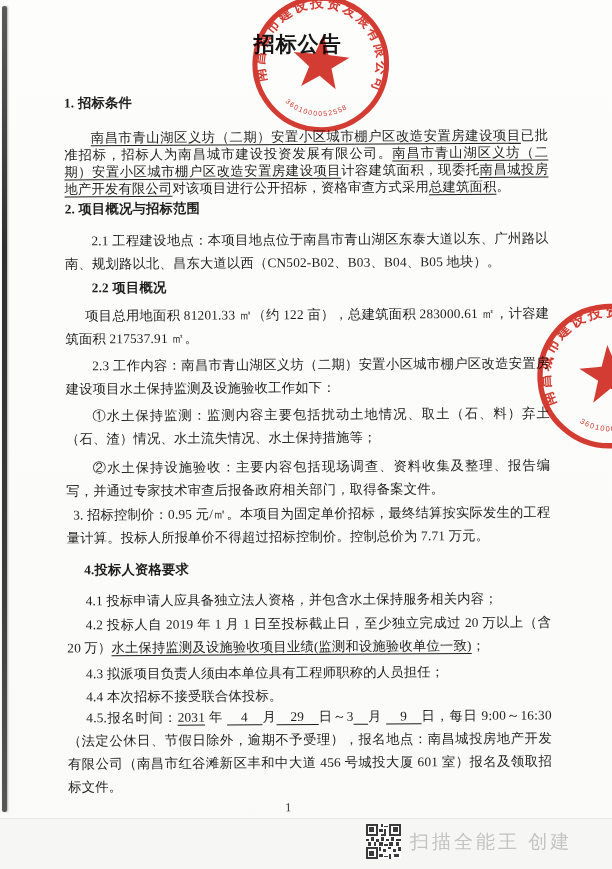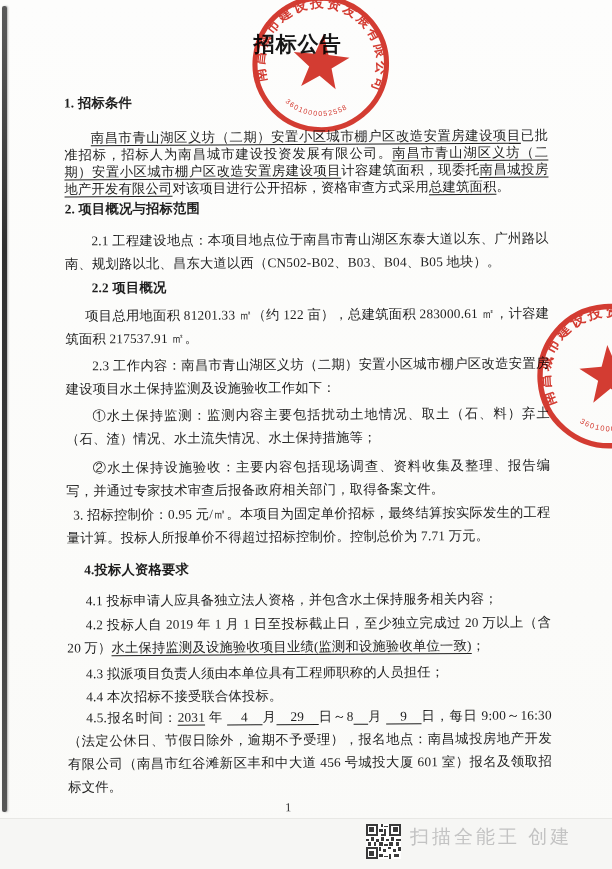--- a/index.html
+++ b/index.html
@@ -34,21 +34,21 @@
   .seal-num{font-size:6.3px;letter-spacing:1.1px;}
   .left-shadow{
     position:absolute;left:2px;top:6px;width:5px;height:806px;z-index:5;
     background:linear-gradient(180deg,#5a5a5a,#2f2f2f 30%,#3b3b3b 70%,#565656);
     box-shadow:1px 0 2px rgba(120,120,120,.55);border-radius:2px;
   }
   .bottom-strip{
     position:absolute;left:0;top:818px;width:612px;height:51px;z-index:2;
     background:#f6f6f4;border-top:1px solid #e8e8e5;border-bottom:3px solid #e3e3e0;
   }
-  .watermark{position:absolute;left:366px;top:824px;z-index:6;display:flex;}
+  .watermark{position:absolute;left:366px;top:824px;z-index:6;display:flex;align-items:center;}
   .qr{width:35px;height:35px;}
   .wm-text{
     margin-left:9px;font-family:"Liberation Sans","DejaVu Sans",sans-serif;
     font-size:19px;color:#c3c3c3;letter-spacing:3px;white-space:nowrap;
   }
 </style>
 </head>
 <body>
 
 <div class="page">
@@ -98,21 +98,21 @@
     <div class="blk hline ind13" style="top:559px">4.投标人资格要求</div>
 
     <div class="blk ind14" style="top:588px">4.1 投标申请人应具备独立法人资格，并包含水土保持服务相关内容；</div>
 
     <div class="blk ind14" style="top:612px"><span>4.2 投标人自 2019 年 1 月 1 日至投标截止日，至少独立完成过 20 万以上（含 20 万）</span><span class="u">水土保持监测及设施验收项目业绩(监测和设施验收单位一致)</span><span>；</span></div>
 
     <div class="blk ind14" style="top:661px">4.3 拟派项目负责人须由本单位具有工程师职称的人员担任；</div>
 
     <div class="blk ind14" style="top:684px">4.4 本次招标不接受联合体投标。</div>
 
-    <div class="blk ind14" style="top:705px"><span>4.5.报名时间：</span><span class="u">2031</span><span> 年 </span><span class="u">　4　</span><span>月</span><span class="u">　29　</span><span>日～8</span><span class="u">　</span><span>月 </span><span class="u">　9　</span><span>日，每日 9:00～16:30（法定公休日、节假日除外，逾期不予受理），报名地点：南昌城投房地产开发有限公司（南昌市红谷滩新区丰和中大道 456 号城投大厦 601 室）报名及领取招标文件。</span></div>
+    <div class="blk ind14" style="top:705px"><span>4.5.报名时间：</span><span class="u">2031</span><span> 年 </span><span class="u">　4　</span><span>月</span><span class="u">　29　</span><span>日～3</span><span class="u">　</span><span>月 </span><span class="u">　9　</span><span>日，每日 9:00～16:30（法定公休日、节假日除外，逾期不予受理），报名地点：南昌城投房地产开发有限公司（南昌市红谷滩新区丰和中大道 456 号城投大厦 601 室）报名及领取招标文件。</span></div>
 
     <div class="pagenum">1</div>
   </div>
 
   <div class="left-shadow"></div>
   <div class="bottom-strip"></div>
 
   <div class="watermark">
     <svg class="qr" viewBox="0 0 21 21" shape-rendering="crispEdges">
       <rect x="0" y="0" width="21" height="21" fill="#ffffff"></rect>

